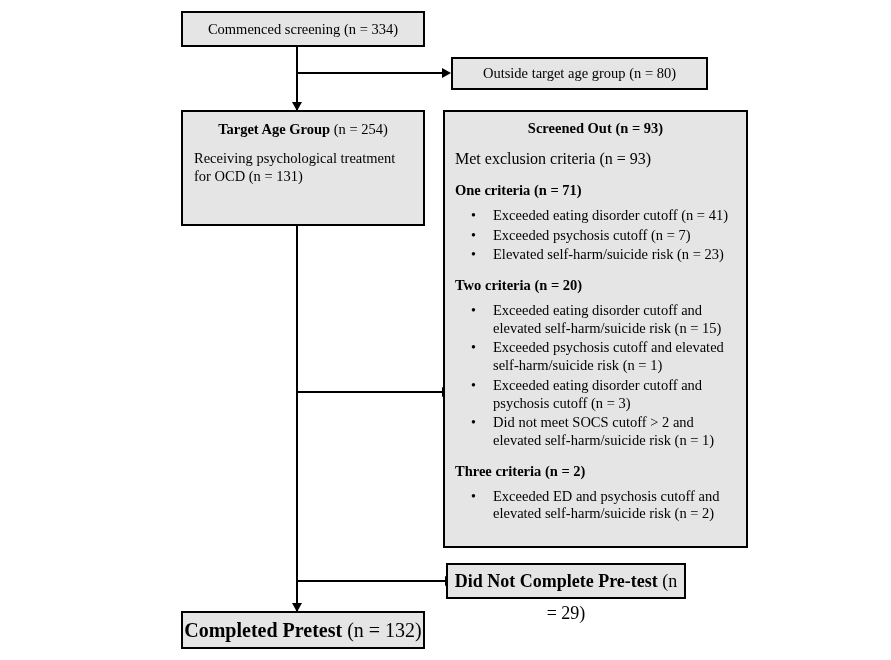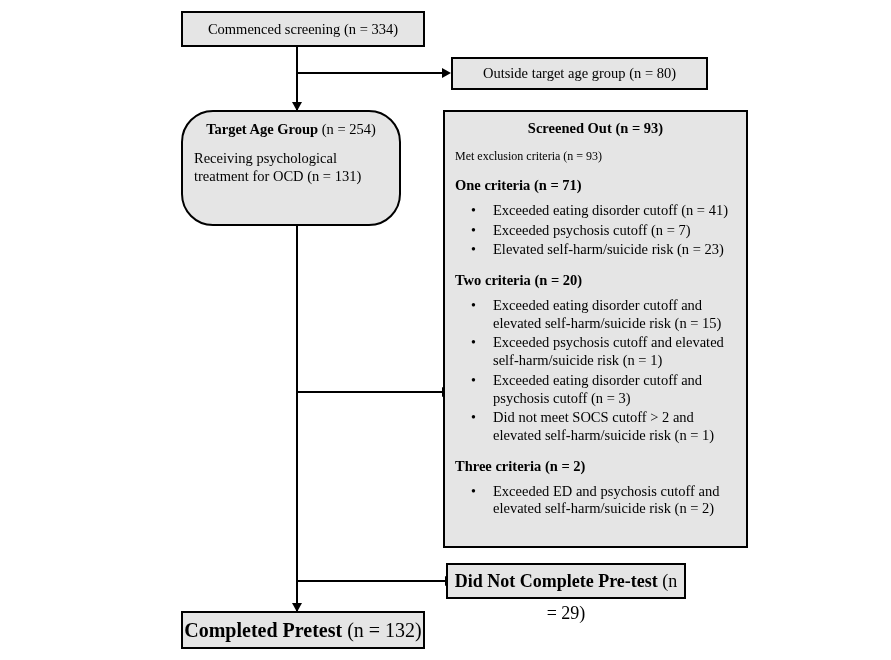--- a/index.html
+++ b/index.html
@@ -67,23 +67,22 @@
   #box-outside {
     left: 451px; top: 57px; width: 257px; height: 33px;
   }
   #box-outside .txt {
     font-size: 14.5px;
     line-height: 29px;
   }
 
   
   #box-target {
-    left: 181px; top: 110px; width: 220px; height: 116px;
+    left: 181px; top: 110px; width: 244px; height: 116px;
     padding: 9px 11px 9px 11px;
-    border-radius: 32px;
   }
   #box-target .hd {
     font-size: 14.5px;
     text-align: center;
     margin-bottom: 11px;
   }
   #box-target .ln {
     font-size: 14.5px;
     margin-bottom: 9px;
     line-height: 1.25;
@@ -93,21 +92,21 @@
   #box-screened {
     left: 443px; top: 110px; width: 305px; height: 438px;
     padding: 8px 10px 0 10px;
   }
   #box-screened .hd {
     font-size: 14.5px;
     text-align: center;
     margin-bottom: 12px;
   }
   #box-screened .sub {
-    font-size: 12px;
+    font-size: 16px;
     margin: 0 0 13px 0;
     line-height: 1.25;
   }
   #box-screened .grp {
     font-size: 14.5px;
     font-weight: bold;
     margin: 0 0 8px 0;
   }
   #box-screened ul {
     list-style: none;

